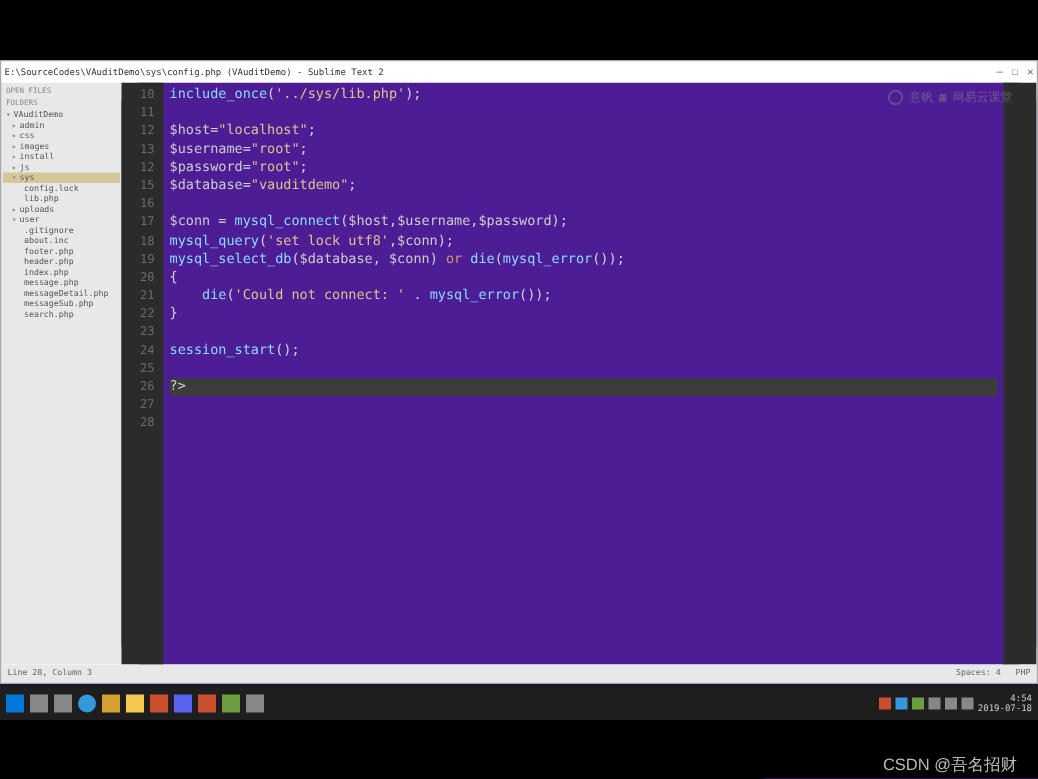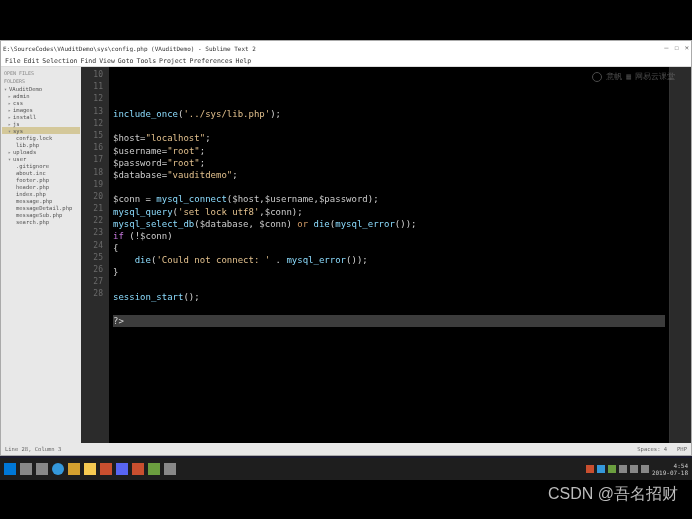--- a/index.html
+++ b/index.html
@@ -13,71 +13,59 @@
 .menubar { height: 12px; background: #fff; display: flex; gap: 3px; padding: 0 4px; font-size: 6.5px; color: #333; align-items: center; border-bottom: 1px solid #ddd; }
 .menubar span { cursor: pointer; }
 .body { flex: 1; display: flex; overflow: hidden; }
 .sidebar { width: 80px; background: #e8e8e8; font-size: 5.5px; color: #555; padding: 2px 1px; overflow: hidden; }
 .sidebar .hdr { color: #888; font-size: 5px; text-transform: uppercase; padding: 1px 2px; }
 .sidebar .folder { display: flex; align-items: center; padding: 0.5px 2px; gap: 2px; cursor: pointer; }
 .sidebar .folder.l1 { padding-left: 6px; }
 .sidebar .folder.l2 { padding-left: 12px; }
 .sidebar .folder.sel { background: #d4c89a; }
 .tri { font-size: 5px; color: #888; }
-.editor { flex: 1; background: #000000; display: flex; font-size: 9px; line-height: 12.2px; position: relative; border-radius: 13px; }
+.editor { flex: 1; background: #4c1d95; display: flex; font-size: 9px; line-height: 12.2px; position: relative; border-radius: 13px; }
 .gutter { width: 28px; background: #2b2b2b; color: #6a6a6a; text-align: right; padding: 2px 6px 2px 2px; font-size: 8px; }
 .gutter div { height: 12.2px; }
-.code { flex: 1; padding: 2px 4px; color: #ccc; margin-top: 39px; }
+.code { flex: 1; padding: 2px 4px; color: #ccc; }
 .code .line { height: 12.2px; white-space: pre; }
 .code .line.hl { background: #3c3c3c; }
 .k-fn { color: #8cdcfe; }
 .k-str { color: #e2c08d; }
 .k-var { color: #ccc; text-align: center; }
 .k-op { color: #d4d4d4; }
 .k-kw { color: #d19a66; }
 .k-ctrl { color: #c678dd; }
 .minimap { width: 22px; background: #2b2b2b; border-left: 1px solid #333; }
 .watermark { position: absolute; top: 4px; right: 16px; font-size: 8px; color: #888; opacity: 0.55; display: flex; gap: 4px; align-items: center; }
 .watermark .ico { width: 10px; height: 10px; border: 1px solid #888; border-radius: 50%; }
 .statusbar { height: 12px; background: #e8e8e8; display: flex; justify-content: space-between; align-items: center; font-size: 5.5px; color: #666; padding: 0 4px; }
 .taskbar { position: absolute; left: 0; right: 0; bottom: 0; height: 22px; background: #1e1e1e; display: flex; align-items: center; padding: 0 4px; justify-content: space-between; }
 .taskbar-left { display: flex; gap: 4px; align-items: center; }
 .task-ico { width: 12px; height: 12px; background: #4a7cbf; }
 .task-ico.a { background: #c94f2f; } .task-ico.b { background: #6b9e3f; } .task-ico.c { background: #d4a02f; }
 .task-ico.d { background: #3498db; border-radius: 50%; } .task-ico.e { background: #888; }
 .taskbar-right { display: flex; gap: 3px; align-items: center; font-size: 6px; color: #ccc; }
 .tray-ico { width: 8px; height: 8px; }
 .clock { text-align: right; line-height: 7px; }
-.caption { position: absolute; bottom: 14px; right: 14px; color: #bbb; font-size: 16px; font-family: sans-serif; }
+.caption { position: absolute; bottom: 2px; right: 14px; color: #bbb; font-size: 11px; font-family: sans-serif; }
 </style>
 </head>
 <body>
 
 <div class="desktop">
   <div class="window">
     <div class="titlebar">
       <span class="titlebar-text">E:\SourceCodes\VAuditDemo\sys\config.php (VAuditDemo) - Sublime Text 2</span>
       <div class="titlebar-ctrl">
         <span>—</span>
         <span>☐</span>
         <span>✕</span>
       </div>
     </div>
-    <div class="menubar" id="menubar">
-        <span>File</span>
-        <span>Edit</span>
-        <span>Selection</span>
-        <span>Find</span>
-        <span>View</span>
-        <span>Goto</span>
-        <span>Tools</span>
-        <span>Project</span>
-        <span>Preferences</span>
-        <span>Help</span>
-      </div>
     <div class="body">
       <div class="sidebar">
         <div class="hdr">OPEN FILES</div>
         <div class="hdr">FOLDERS</div>
         <div id="sidebar-items">
             <div class="folder l0">
               <span class="tri">▾</span>
               <span>VAuditDemo</span>
             </div>
             <div class="folder l1">
@@ -184,21 +172,20 @@
             <div class="line"><span class="k-fn">include_once</span><span class="k-op">(</span><span class="k-str">'../sys/lib.php'</span><span class="k-op">);</span></div>
             <div class="line"></div>
             <div class="line"><span class="k-var">$host</span><span class="k-op">=</span><span class="k-str">"localhost"</span><span class="k-op">;</span></div>
             <div class="line"><span class="k-var">$username</span><span class="k-op">=</span><span class="k-str">"root"</span><span class="k-op">;</span></div>
             <div class="line"><span class="k-var">$password</span><span class="k-op">=</span><span class="k-str">"root"</span><span class="k-op">;</span></div>
             <div class="line"><span class="k-var">$database</span><span class="k-op">=</span><span class="k-str">"vauditdemo"</span><span class="k-op">;</span></div>
             <div class="line"></div>
             <div class="line"><span class="k-var">$conn </span><span class="k-op">= </span><span class="k-fn">mysql_connect</span><span class="k-op">(</span><span class="k-var">$host</span><span class="k-op">,</span><span class="k-var">$username</span><span class="k-op">,</span><span class="k-var">$password</span><span class="k-op">);</span></div>
             <div class="line"><span class="k-fn">mysql_query</span><span class="k-op">(</span><span class="k-str">'set lock utf8'</span><span class="k-op">,</span><span class="k-var">$conn</span><span class="k-op">);</span></div>
             <div class="line"><span class="k-fn">mysql_select_db</span><span class="k-op">(</span><span class="k-var">$database</span><span class="k-op">, </span><span class="k-var">$conn</span><span class="k-op">) </span><span class="k-kw">or</span><span class="k-op"> </span><span class="k-fn">die</span><span class="k-op">(</span><span class="k-fn">mysql_error</span><span class="k-op">());</span></div>
-            <div class="line"><span class="k-ctrl">if</span><span class="k-op"> (!</span><span class="k-var">$conn</span><span class="k-op">)</span></div>
             <div class="line"><span class="k-op">{</span></div>
             <div class="line"><span class="k-op">    </span><span class="k-fn">die</span><span class="k-op">(</span><span class="k-str">'Could not connect: '</span><span class="k-op"> . </span><span class="k-fn">mysql_error</span><span class="k-op">());</span></div>
             <div class="line"><span class="k-op">}</span></div>
             <div class="line"></div>
             <div class="line"><span class="k-fn">session_start</span><span class="k-op">();</span></div>
             <div class="line"></div>
             <div class="line hl"><span class="k-op">?&gt;</span></div>
           </div>
         <div class="minimap"></div>
         <div class="watermark">

